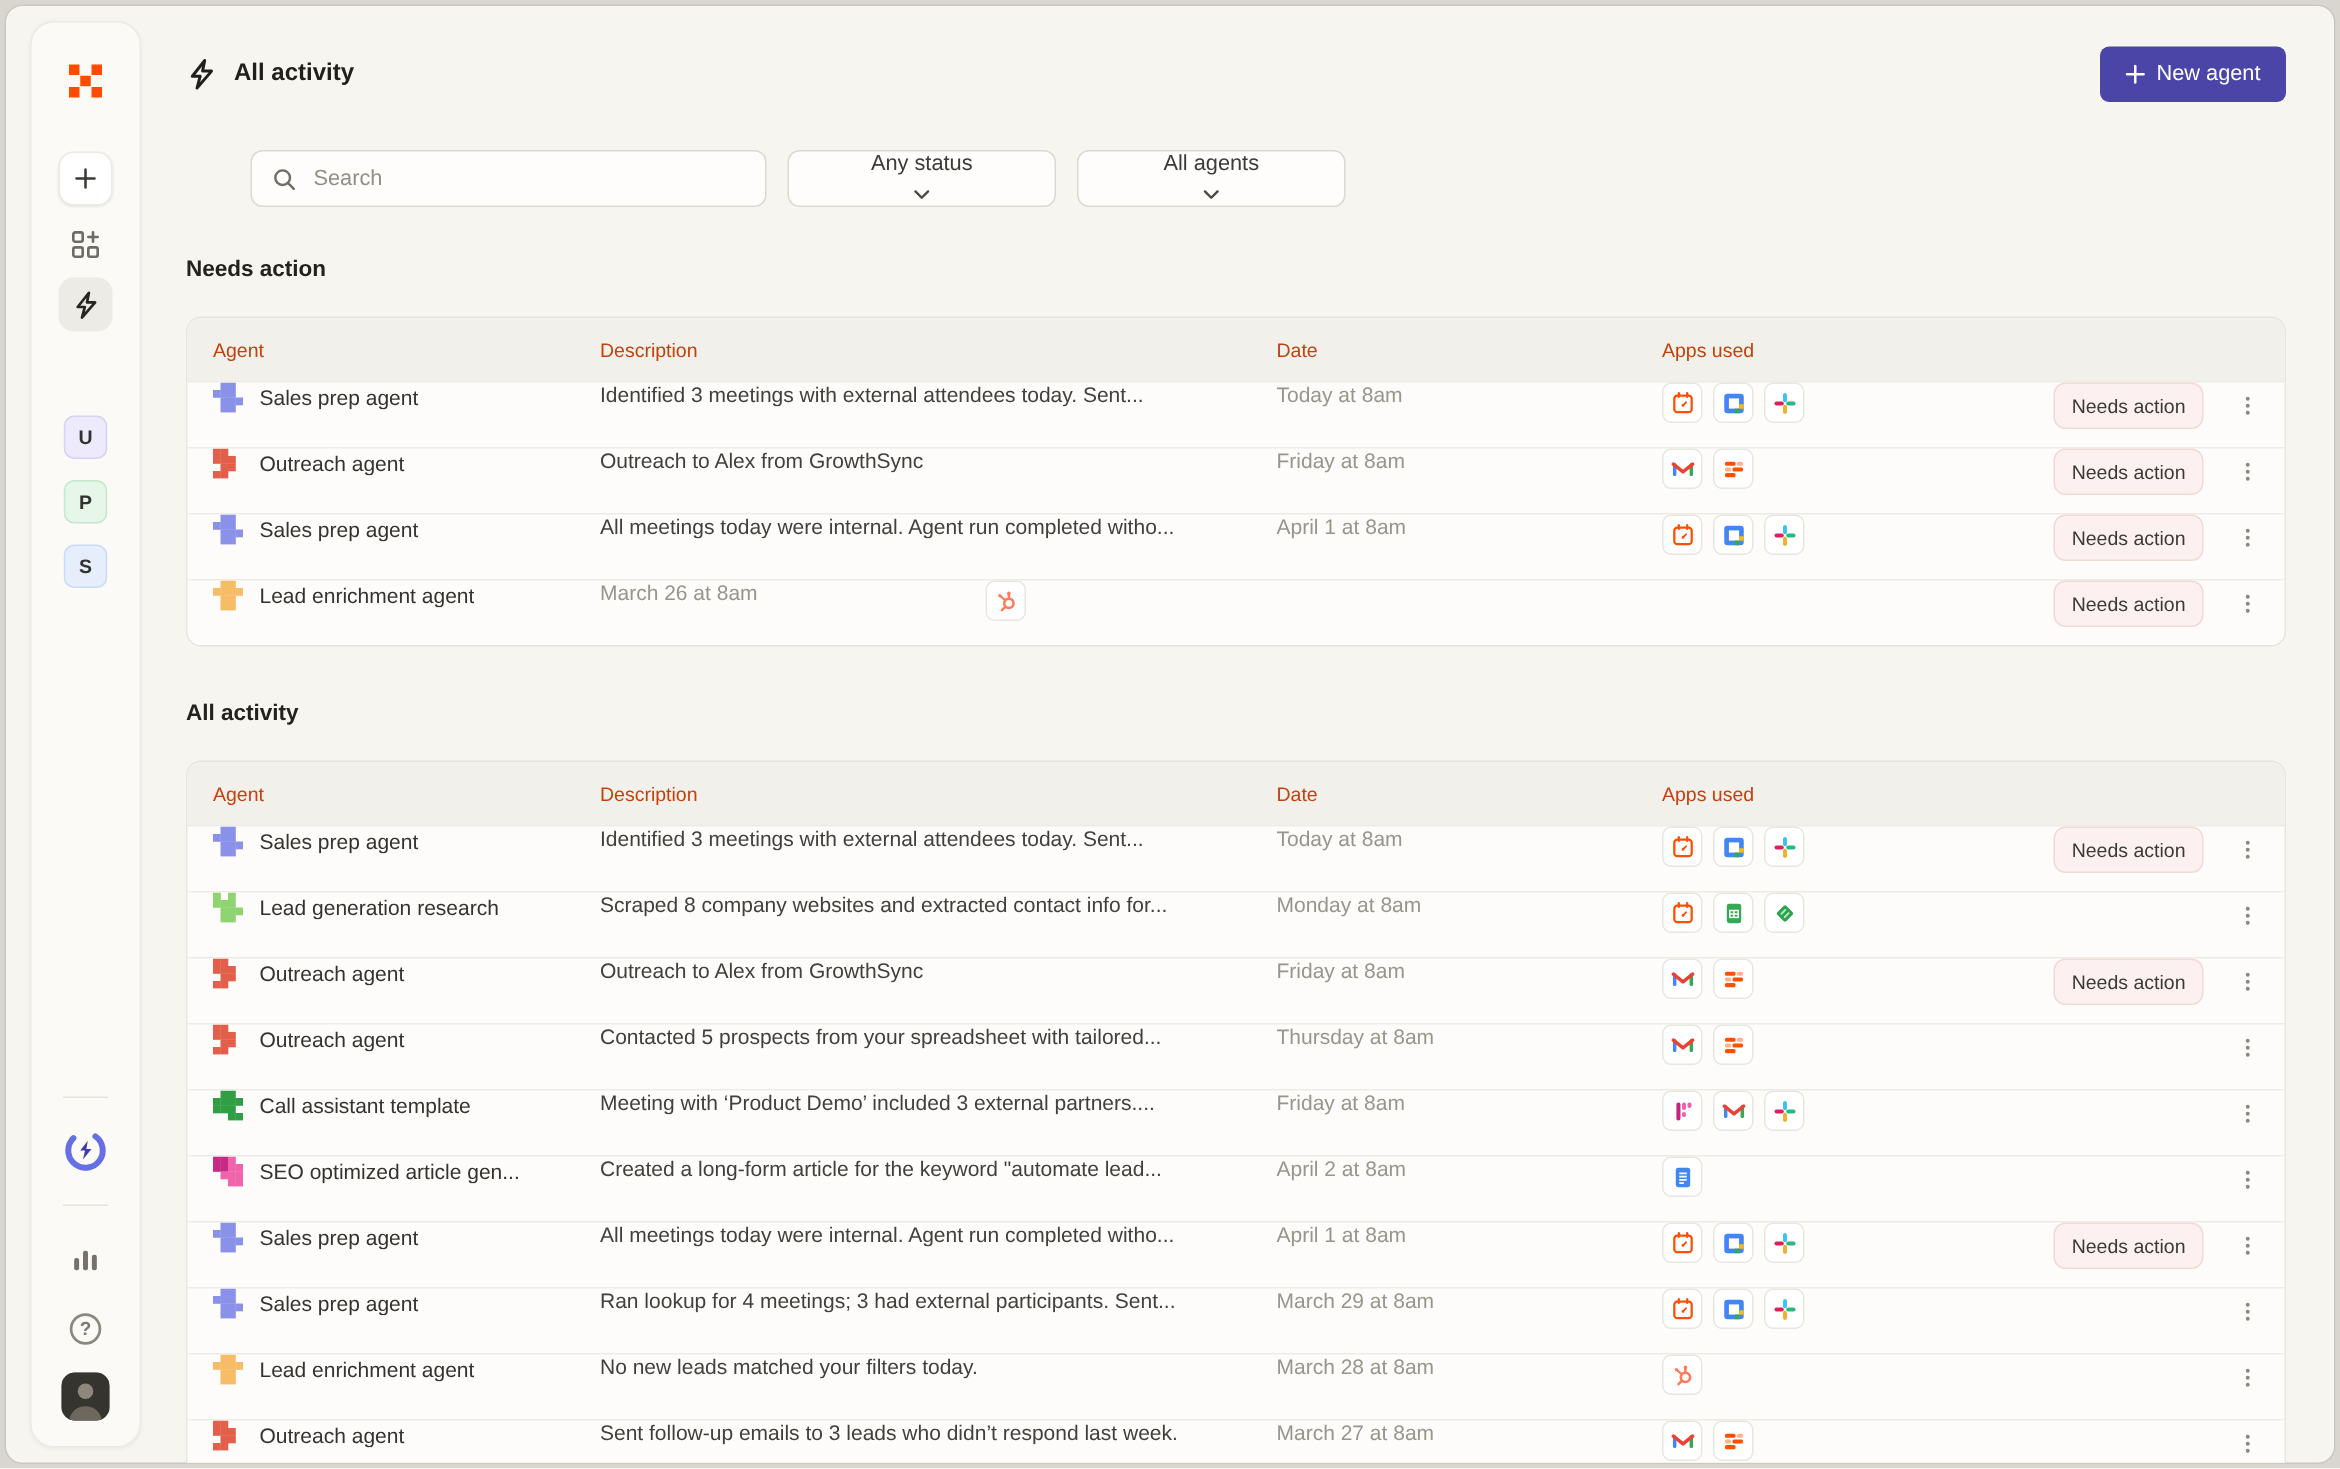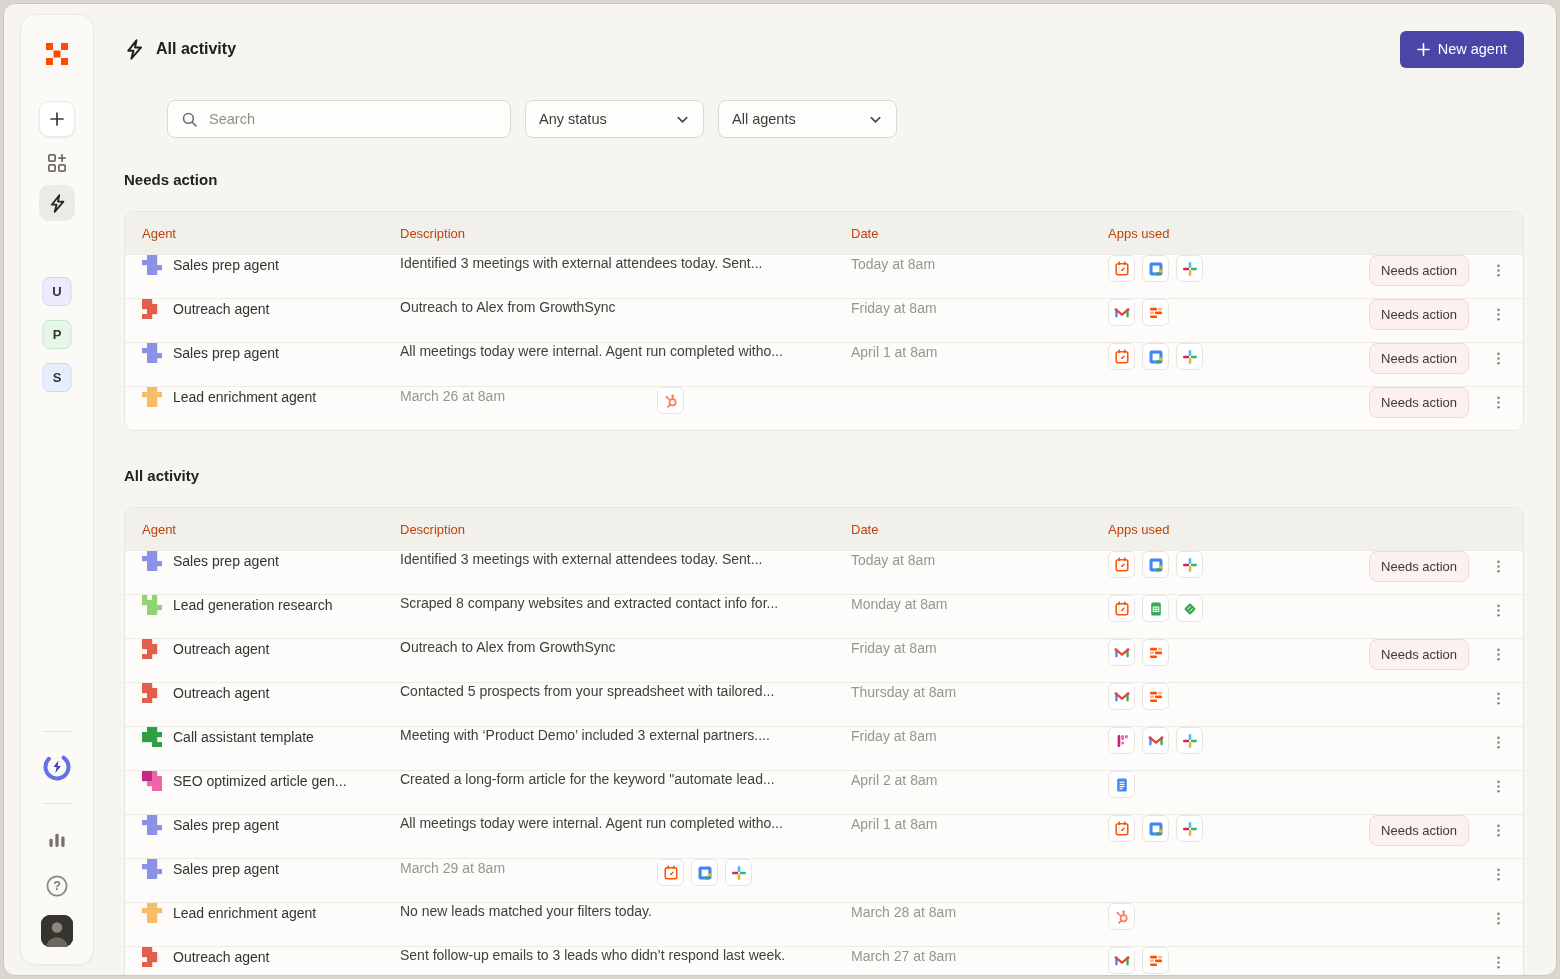--- a/index.html
+++ b/index.html
@@ -34,21 +34,21 @@
   .btn-primary{display:flex;align-items:center;gap:8px;height:37px;padding:0 17px;background:#4a45a7;color:#fff;
                border:none;border-radius:6px;font-size:14.5px;font-weight:500;font-family:inherit;cursor:pointer;}
 
   .filters{position:absolute;top:96px;left:0;height:38px;display:flex;gap:14px;padding-left:43px;}
   .search-box{width:344px;height:38px;background:#fefdfb;border:1px solid #dcd9d2;border-radius:8px;
               display:flex;align-items:center;gap:9px;padding:0 13px;box-sizing:border-box;}
   .search-box input{border:none;outline:none;background:transparent;font-size:14.5px;color:#3e3d39;flex:1;font-family:inherit;}
   .search-box input::placeholder{color:#928f87;}
   .select{width:179px;height:38px;background:#fefdfb;border:1px solid #dcd9d2;border-radius:8px;
           display:flex;align-items:center;justify-content:space-between;padding:0 13px;box-sizing:border-box;
-          font-size:14.5px;color:#3c3b37;cursor:pointer;}
+          font-size:14.5px;color:#3c3b37;cursor:pointer;flex-direction:column;}
 
   .sec-title{position:absolute;left:0;font-size:15px;font-weight:700;color:#23221f;}
   .sec-title-1{top:167px;}
   .sec-title-2{top:463px;}
 
   .table{position:absolute;left:0;right:0;background:#fdfcfa;border:1px solid #e7e4dd;border-radius:10px;overflow:hidden;}
   .table-1{top:207px;}
   .table-2{top:503px;}
   .thead{display:flex;align-items:center;height:42px;background:#f2f0ea;padding:0 10px 0 17px;}
   .thead .hcell{font-size:13px;font-weight:500;color:#c2410c;}
@@ -784,20 +784,23 @@
                   <rect x="10" y="5" width="5.2" height="5.2" fill="#8a91e8"></rect>
                   <rect x="5" y="10" width="5.2" height="5.2" fill="#8a91e8"></rect>
                   <rect x="10" y="10" width="5.2" height="5.2" fill="#8a91e8"></rect>
                   <rect x="15" y="10" width="5.2" height="5.2" fill="#8a91e8"></rect>
                   <rect x="5" y="15" width="5.2" height="5.2" fill="#8a91e8"></rect>
                   <rect x="10" y="15" width="5.2" height="5.2" fill="#8a91e8"></rect>
                 </svg>
               </span>
               <span class="agent-name">Sales prep agent</span>
             </div>
+            <div class="cell c-desc">
+              <span class="desc-text">Ran lookup for 4 meetings; 3 had external participants. Sent...</span>
+            </div>
             <div class="cell c-date"><span class="date-text">March 29 at 8am</span></div>
             <div class="cell c-apps">
               <span class="app-chip">
                 <svg width="16" height="16" viewBox="0 0 16 16">
                   <rect x="2.2" y="2.8" width="11.6" height="11" rx="2" fill="none" stroke="#ff4f00" stroke-width="1.5"></rect>
                   <line x1="5.2" y1="1" x2="5.2" y2="3.6" stroke="#ff4f00" stroke-width="1.5" stroke-linecap="round"></line>
                   <line x1="10.8" y1="1" x2="10.8" y2="3.6" stroke="#ff4f00" stroke-width="1.5" stroke-linecap="round"></line>
                   <path d="M8 9.3 10 7.2" stroke="#ff4f00" stroke-width="1.3" stroke-linecap="round"></path>
                   <circle cx="8" cy="9.3" r="0.9" fill="#ff4f00"></circle>
                 </svg>

